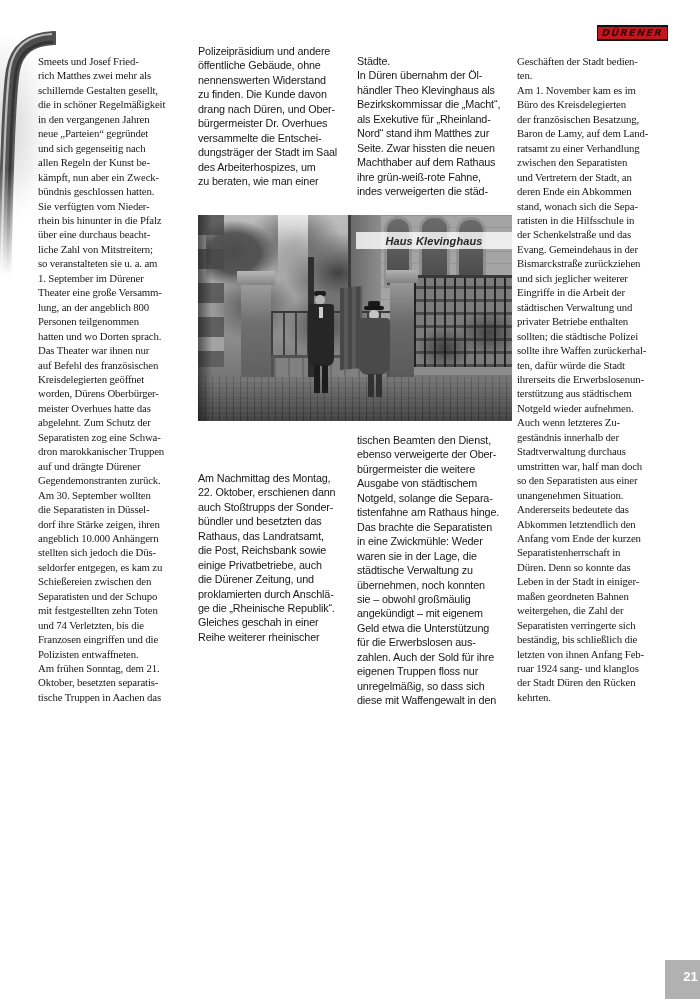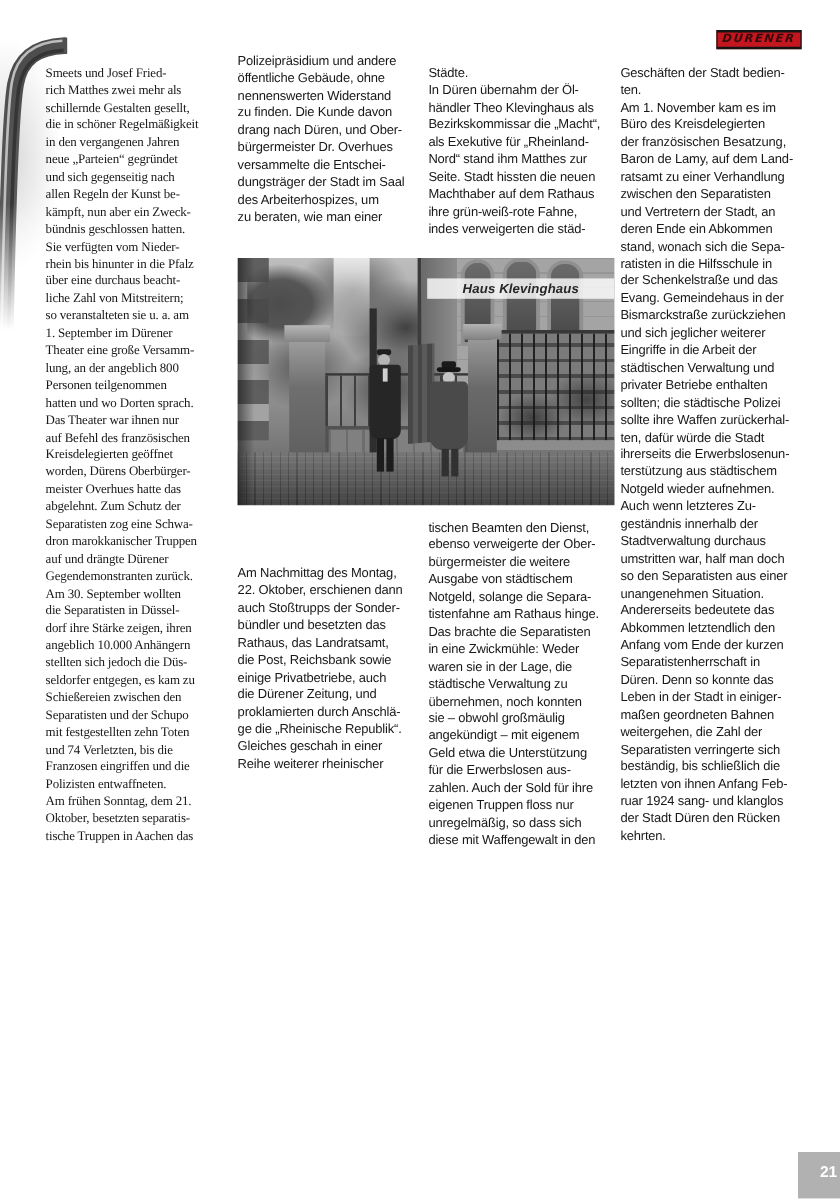--- a/index.html
+++ b/index.html
@@ -21,21 +21,21 @@
         font-size:9.5px;letter-spacing:1.4px;color:#35080a;transform:skewX(-6deg);line-height:1;}
 
   
   .textblock{position:absolute;font-size:10.8px;line-height:14.45px;letter-spacing:-0.15px;
         white-space:pre;color:#181818;}
   .col1{left:38px;top:54px;font-family:Liberation Serif, serif;}
   .col2a{left:198px;top:44px;}
   .col2b{left:198px;top:433px;}
   .col3a{left:357px;top:54px;}
   .col3b{left:357px;top:433px;}
-  .col4{left:517px;top:54px;}
+  .col4{left:517px;top:54px;font-family:Liberation Serif, serif;}
   .para-gap{margin-top:9px;}
 
   
   .photo{position:absolute;left:198px;top:215px;width:314px;height:206px;margin:0;
          overflow:hidden;background:linear-gradient(180deg,#bdbdbd 0%,#9c9c9c 45%,#7e7e7e 72%,#565656 100%);}
   .photo *{position:absolute;}
   .ph-left-building{left:0;top:0;width:26px;height:152px;
     background:repeating-linear-gradient(180deg,#5f5f5f 0 20px,#a3a3a3 20px 34px);}
   .ph-foliage{left:8px;top:0;width:166px;height:138px;background:
     radial-gradient(ellipse 58px 44px at 28px 38px,#4c4c4c 0%,rgba(70,70,70,0.85) 45%,rgba(70,70,70,0) 75%),
@@ -248,21 +248,21 @@
 Gleiches geschah in einer
 Reihe weiterer rheinischer</div>
   </div>
 
   <div class="textblock col3a">Städte.
 In Düren übernahm der Öl-
 händler Theo Klevinghaus als
 Bezirkskommissar die „Macht“,
 als Exekutive für „Rheinland-
 Nord“ stand ihm Matthes zur
-Seite. Stadt hissten die neuen
+Seite. Zwar hissten die neuen
 Machthaber auf dem Rathaus
 ihre grün-weiß-rote Fahne,
 indes verweigerten die städ-</div>
 
   <div class="textblock col3b">tischen Beamten den Dienst,
 ebenso verweigerte der Ober-
 bürgermeister die weitere
 Ausgabe von städtischem
 Notgeld, solange die Separa-
 tistenfahne am Rathaus hinge.

